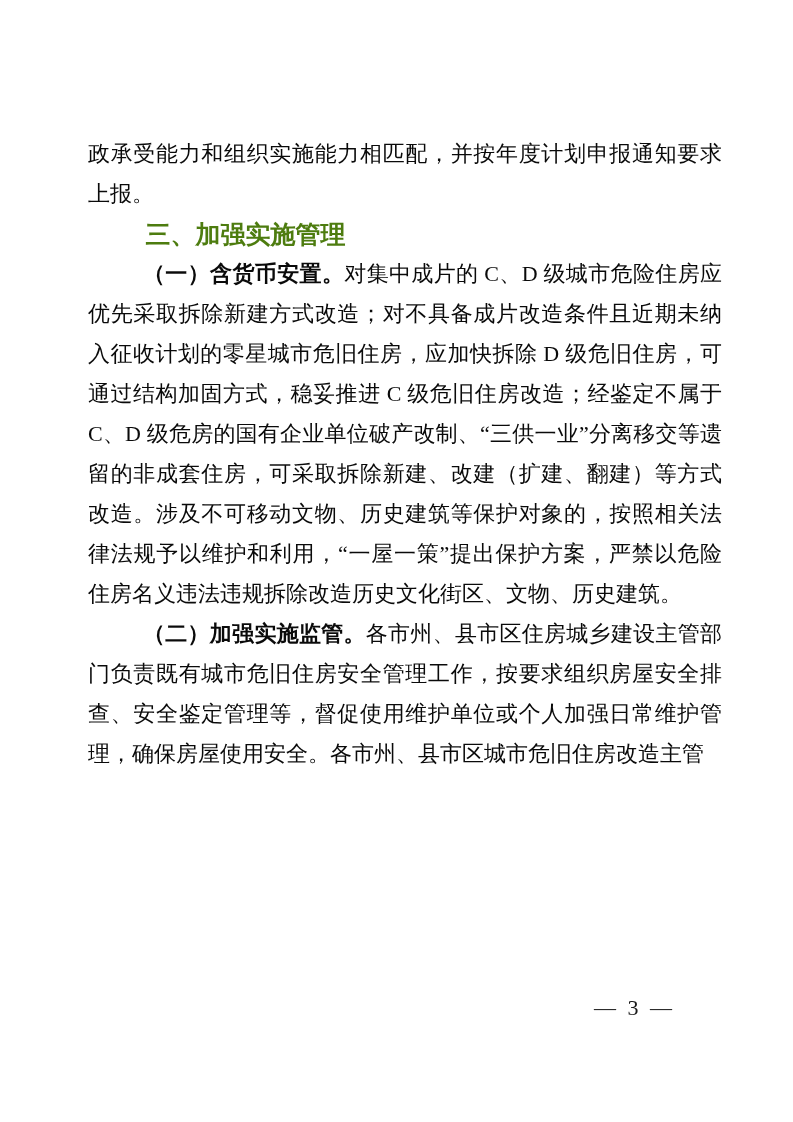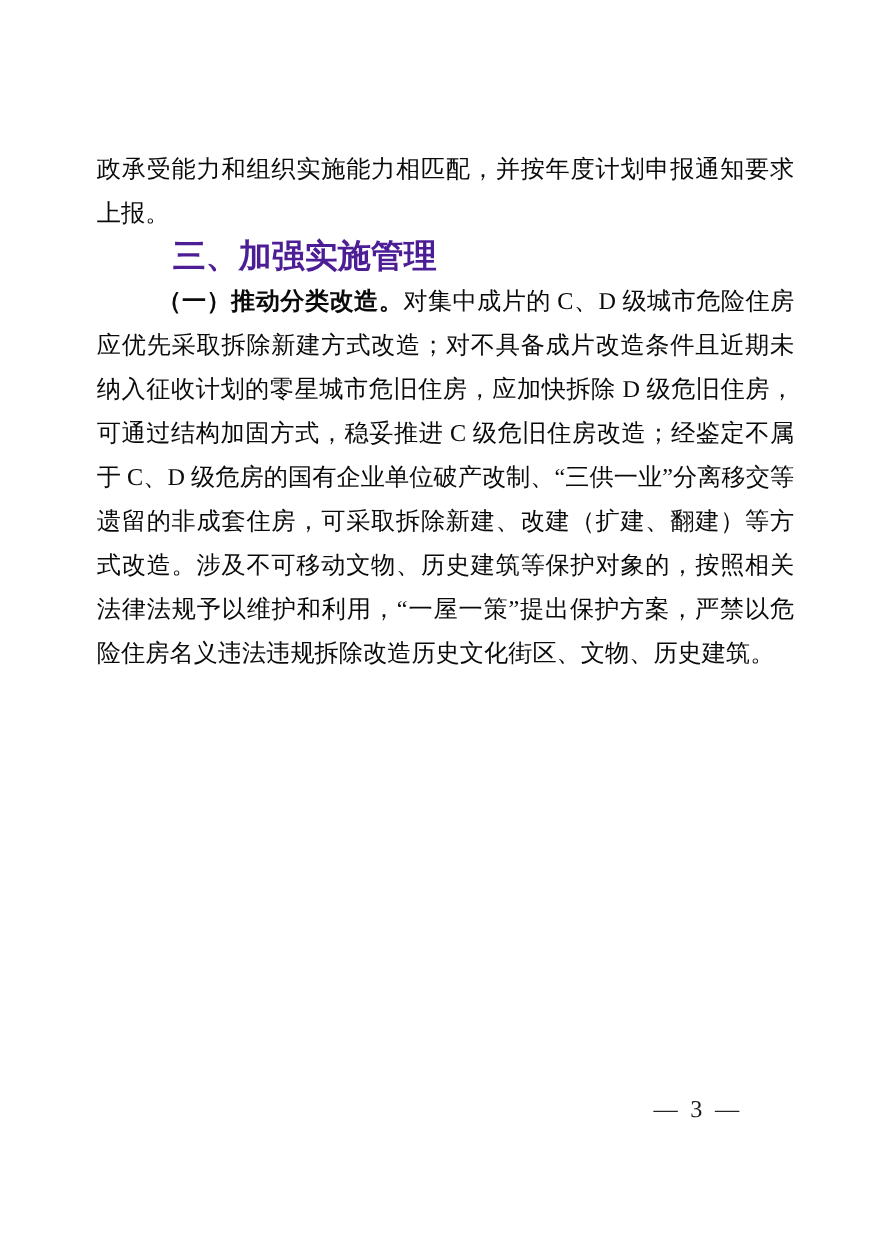--- a/index.html
+++ b/index.html
@@ -28,24 +28,24 @@
   .para.no-indent {
     text-indent: 0;
   }
   .lead {
     font-weight: bold;
   }
   .heading {
     margin: 0;
     font-family: "Liberation Sans", sans-serif;
     font-weight: bold;
-    font-size: 30px;
+    font-size: 25px;
     line-height: 40px;
     text-indent: 2.3em;
-    color: #4c1d95;
+    color: #4d7c0f;
   }
   .page-number {
     position: absolute;
     top: 993px;
     right: 118px;
     font-size: 22px;
     line-height: 30px;
     letter-spacing: 3px;
     color: #1a1a1a;
     white-space: nowrap;
@@ -54,18 +54,19 @@
 </head>
 <body>
 
 <div class="page">
 
   <p class="para no-indent">政承受能力和组织实施能力相匹配，并按年度计划申报通知要求上报。</p>
 
 
   <h2 class="heading">三、加强实施管理</h2>
 
-  <p class="para"><span class="lead">（一）推动分类改造。</span><span>对集中成片的 C、D 级城市危险住房应优先采取拆除新建方式改造；对不具备成片改造条件且近期未纳入征收计划的零星城市危旧住房，应加快拆除 D 级危旧住房，可通过结构加固方式，稳妥推进 C 级危旧住房改造；经鉴定不属于 C、D 级危房的国有企业单位破产改制、“三供一业”分离移交等遗留的非成套住房，可采取拆除新建、改建（扩建、翻建）等方式改造。涉及不可移动文物、历史建筑等保护对象的，按照相关法律法规予以维护和利用，“一屋一策”提出保护方案，严禁以危险住房名义违法违规拆除改造历史文化街区、文物、历史建筑。</span></p>
+  <p class="para"><span class="lead">（一）含货币安置。</span><span>对集中成片的 C、D 级城市危险住房应优先采取拆除新建方式改造；对不具备成片改造条件且近期未纳入征收计划的零星城市危旧住房，应加快拆除 D 级危旧住房，可通过结构加固方式，稳妥推进 C 级危旧住房改造；经鉴定不属于 C、D 级危房的国有企业单位破产改制、“三供一业”分离移交等遗留的非成套住房，可采取拆除新建、改建（扩建、翻建）等方式改造。涉及不可移动文物、历史建筑等保护对象的，按照相关法律法规予以维护和利用，“一屋一策”提出保护方案，严禁以危险住房名义违法违规拆除改造历史文化街区、文物、历史建筑。</span></p>
 
+  <p class="para"><span class="lead">（二）加强实施监管。</span><span>各市州、县市区住房城乡建设主管部门负责既有城市危旧住房安全管理工作，按要求组织房屋安全排查、安全鉴定管理等，督促使用维护单位或个人加强日常维护管理，确保房屋使用安全。各市州、县市区城市危旧住房改造主管</span></p>
 
   <div class="page-number">— 3 —</div>
 
 </div>
 
 </body></html>

